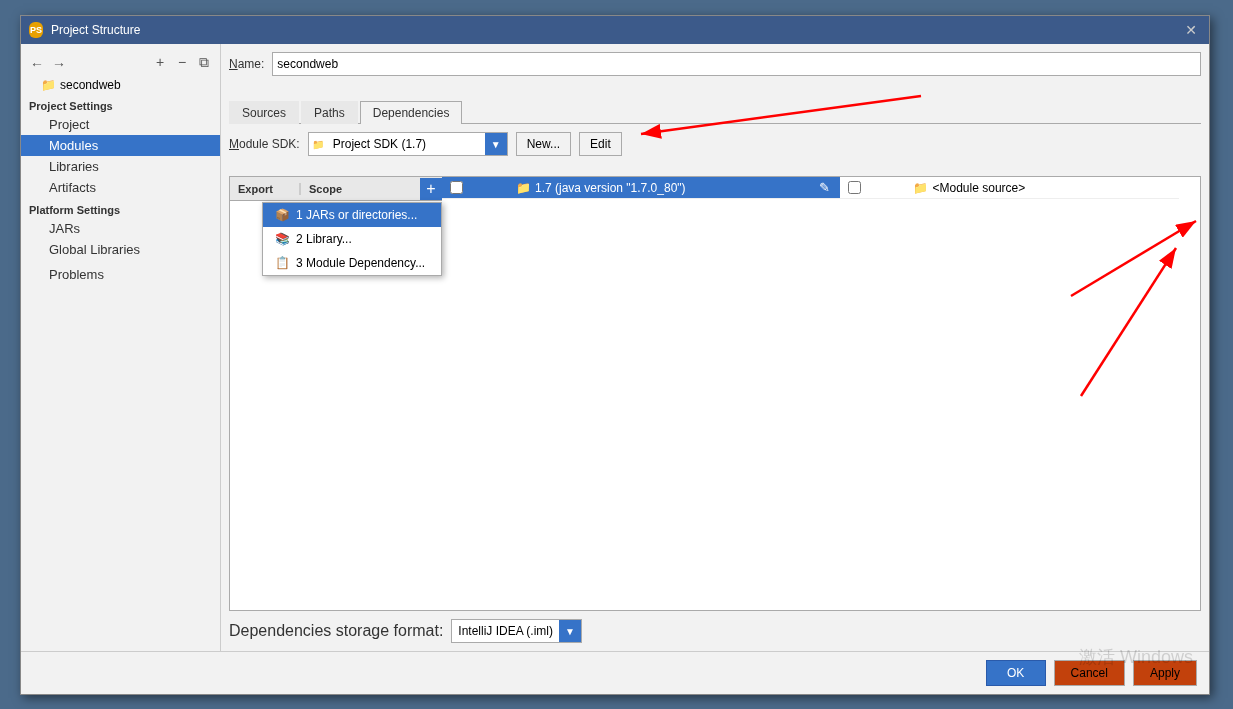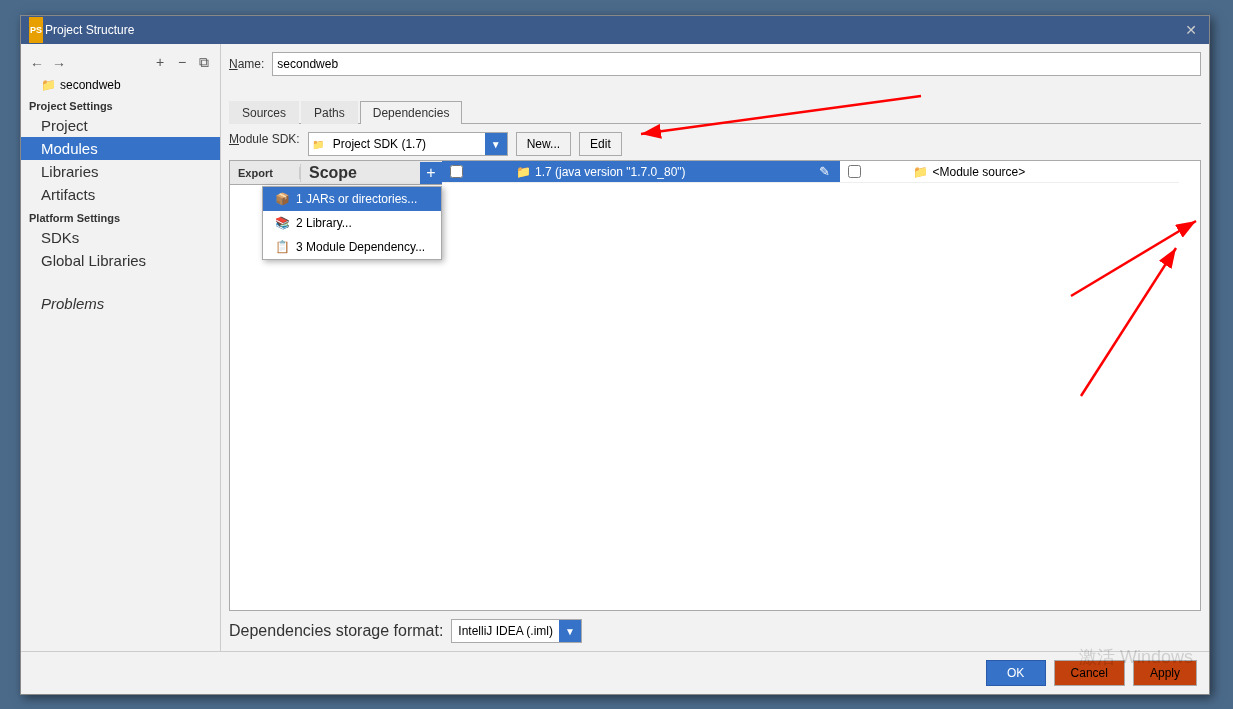--- a/index.html
+++ b/index.html
@@ -39,24 +39,24 @@
       background: #3c5a8a;
       color: white;
       height: 28px;
       display: flex;
       align-items: center;
       padding: 0 8px;
       flex-shrink: 0;
     }
     .title-bar-icon {
       width: 14px;
-      height: 26px;
-      margin-right: 2px;
+      height: 16px;
+      margin-right: 8px;
       background: #e8a000;
-      border-radius: 0;
+      border-radius: 6px;
       display: flex;
       align-items: center;
       justify-content: center;
       font-size: 9px;
       color: white;
       font-weight: bold;
     }
     .title-bar-title {
       flex: 1;
       font-size: 12px;
@@ -102,24 +102,24 @@
       background: transparent;
     }
 
     .section-label {
       font-size: 11px;
       font-weight: bold;
       color: #333;
       padding: 6px 8px 2px 8px;
     }
     .sidebar-item {
-      padding: 3px 8px 3px 20px;
-      cursor: pointer;
-      color: #333;
-      font-size: 15px;
+      padding: 3px 8px 3px 28px;
+      cursor: pointer;
+      color: #333;
+      font-size: 13px;
     }
     .sidebar-item.selected {
       background: #3673c8;
       color: white;
     }
 
     
     .right-panel {
       flex: 1;
       display: flex;
@@ -170,23 +170,23 @@
     .tab.active {
       background: #f2f2f2;
       border-color: #aaa;
       border-bottom-color: #f2f2f2;
       color: #333;
     }
 
     
     .sdk-row {
       display: flex;
-      align-items: flex-start;
+      align-items: center;
       gap: 8px;
-      margin-bottom: 4px;
+      margin-bottom: 20px;
     }
     .sdk-label {
       font-size: 12px;
       color: #333;
     }
     .sdk-label u { text-decoration: underline; }
     .sdk-dropdown {
       display: flex;
       align-items: center;
       border: 1px solid #aaa;
@@ -251,21 +251,21 @@
       padding: 0 8px;
       border-right: 1px solid #ccc;
       font-size: 11px;
       font-weight: bold;
       color: #333;
     }
     .deps-col-scope {
       width: 120px;
       padding: 0 8px;
       border-left: 1px solid #ccc;
-      font-size: 16px;
+      font-size: 11px;
       font-weight: bold;
       color: #333;
     }
 
     .deps-row {
       display: flex;
       align-items: center;
       height: 22px;
       border-bottom: 1px solid #eee;
     }
@@ -454,24 +454,24 @@
 
       <div class="section-label">Project Settings</div>
 
       <div class="sidebar-item">Project</div>
       <div class="sidebar-item selected">Modules</div>
       <div class="sidebar-item">Libraries</div>
       <div class="sidebar-item">Artifacts</div>
 
       <div class="section-label">Platform Settings</div>
 
-      <div class="sidebar-item">SDKs</div>
+      <div class="sidebar-item">JARs</div>
       <div class="sidebar-item">Global Libraries</div>
 
-      <div style="margin-top:20px;font-style:italic;">
+      <div style="margin-top:4px;">
         <div class="sidebar-item">Problems</div>
       </div>
     </div>
 
     <div class="right-panel">
 
       <div class="name-row">
         <label class="name-label"><u>N</u>ame:</label>
         <input type="text" class="name-input" value="secondweb" style="">
       </div>

